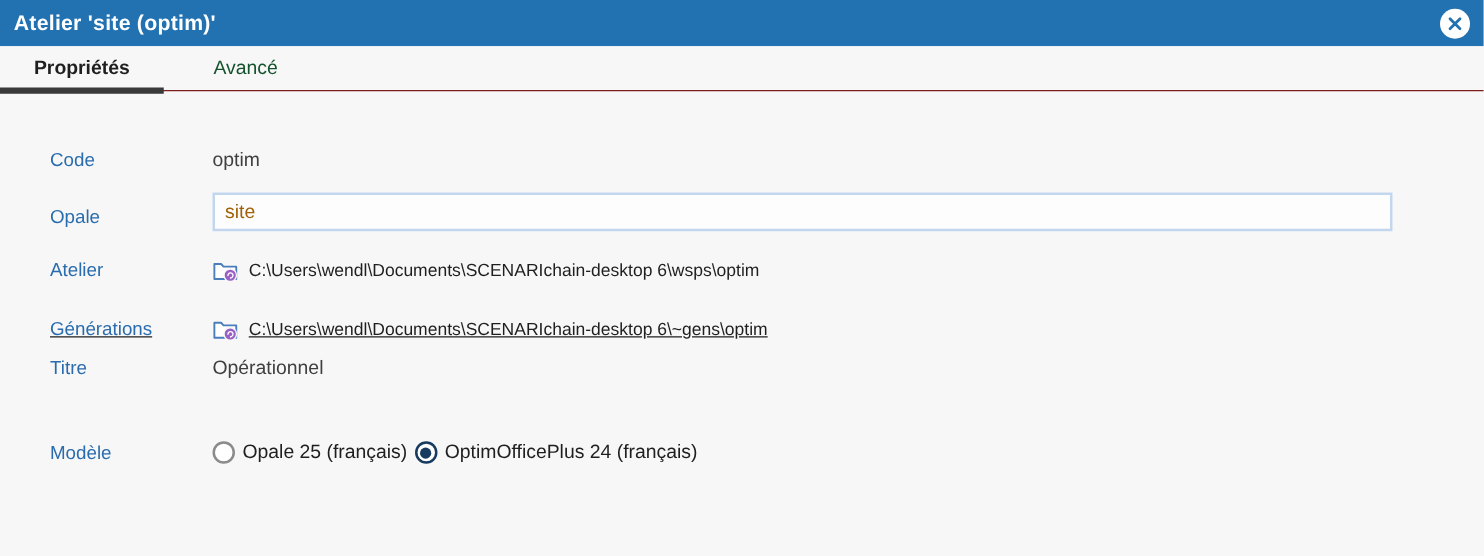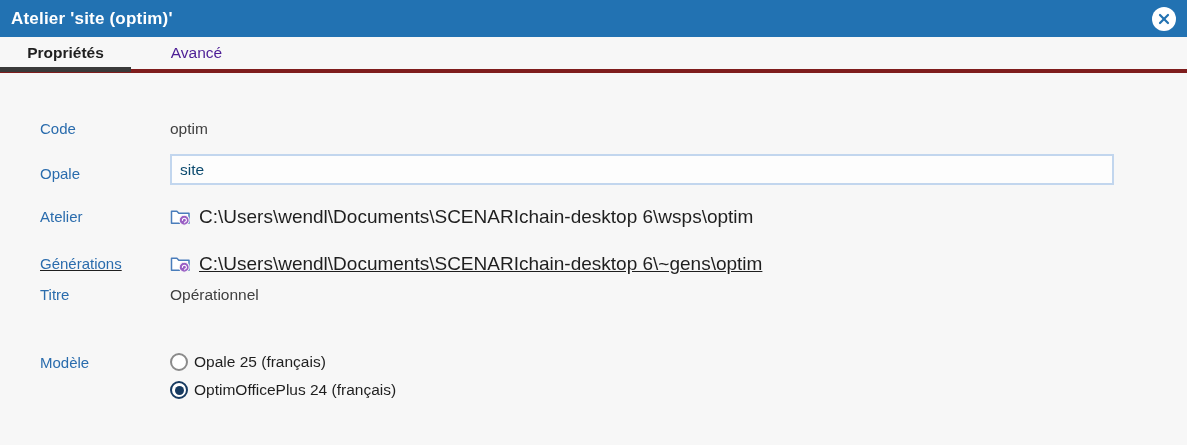--- a/index.html
+++ b/index.html
@@ -33,29 +33,29 @@
     background: #ffffff;
     display: flex; align-items: center; justify-content: center;
     cursor: pointer;
     margin-right: 3px;
   }
 
   
   .tabs {
     height: 36px;
     display: flex;
-    border-bottom: 4px solid #7f1d1d;
+    border-bottom: 1px solid #7f1d1d;
     position: relative;
     background: #f7f7f7;
   }
   .tab {
     width: 131px;
     display: flex; align-items: center; justify-content: center;
     font-size: 15.5px;
-    color: #4c1d95;
+    color: #14532d;
     cursor: pointer;
     position: relative;
   }
   .tab.active { font-weight: 700; color: #1f1f1f; }
   .tab.active::after {
     content: "";
     position: absolute;
     left: 0; right: 0;
     bottom: -2.5px;
     height: 4.5px;
@@ -87,31 +87,31 @@
     color: #404040;
   }
   .row-titre .label { padding-top: 4px; }
   .field-input {
     width: 944px;
     height: 31px;
     border: 2px solid #c2d6ee;
     background: #fdfdfd;
     font-family: "Liberation Sans", sans-serif;
     font-size: 15.5px;
-    color: #0c4a6e;
+    color: #a16207;
     padding: 0 8px;
     outline: none;
     margin-top: -5px;
   }
   .path-cell { display: flex; align-items: center; }
   .folder-icon { margin-right: 8px; display: inline-flex; cursor: pointer; }
-  .path-text { font-size: 19px; color: #1f1f1f; line-height: 21px; }
-
-  
-  .radio-group { display: flex; flex-direction: column; gap: 6px; margin-top: -1px; }
+  .path-text { font-size: 14px; color: #1f1f1f; line-height: 21px; }
+
+  
+  .radio-group { display: flex; flex-direction: row; gap: 6px; margin-top: -1px; }
   .radio-line { display: flex; align-items: center; cursor: pointer; }
   .radio-circle {
     width: 18px; height: 18px;
     border-radius: 50%;
     border: 2px solid #8b8b8b;
     background: #fff;
     display: inline-flex;
     align-items: center;
     justify-content: center;
     flex: 0 0 18px;

